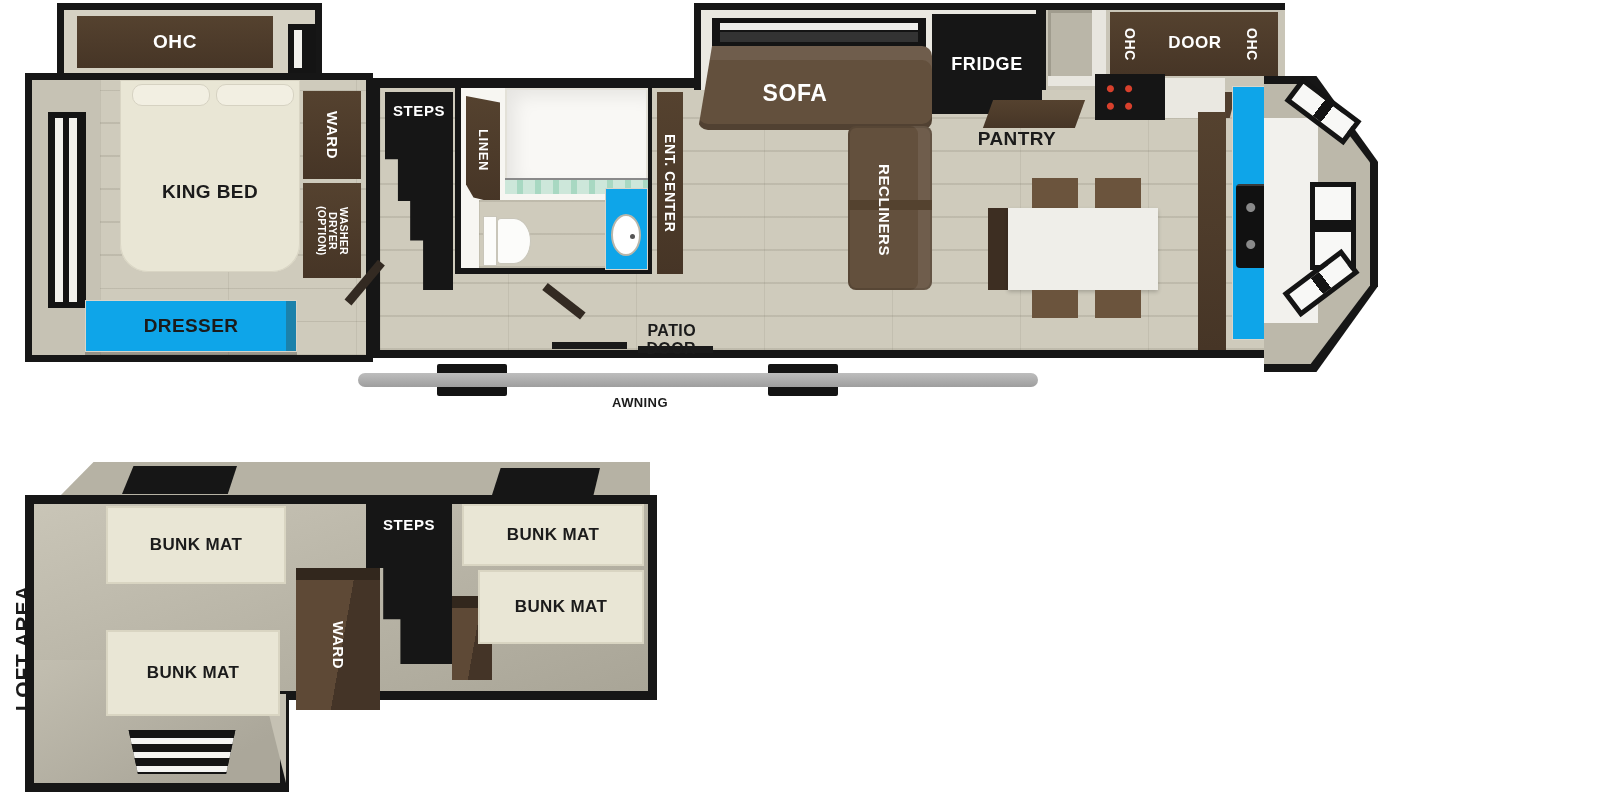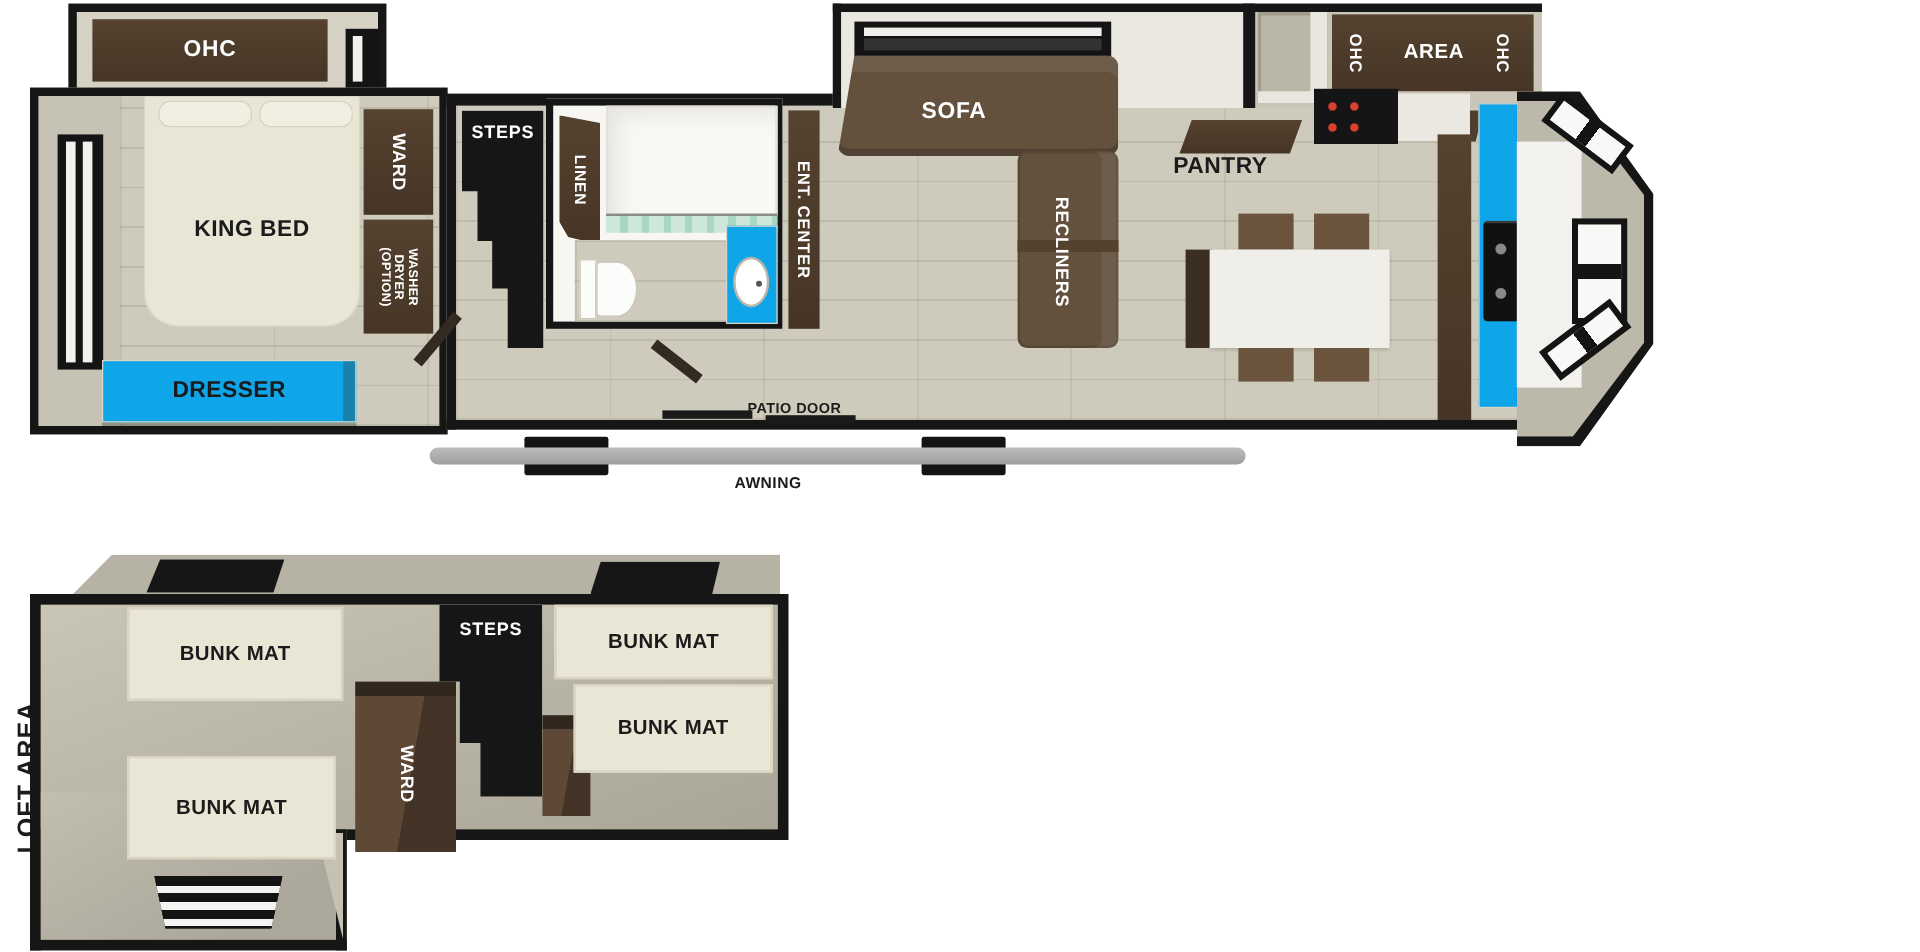--- a/index.html
+++ b/index.html
@@ -81,38 +81,40 @@
     <div class="abs" style="left:17px;top:18px;width:5px;height:5px;background:#555;border-radius:50%;"></div>
   </div>
 
   <div class="abs walnut wlbl vtext" style="left:657px;top:92px;width:26px;height:182px;font-size:14px;">
        <span>ENT. CENTER</span></div>
 
   <div class="abs" style="left:348px;top:298px;width:52px;height:9px;background:#332a22;transform:rotate(-50deg);transform-origin:left center;"></div>
   <div class="abs" style="left:545px;top:282px;width:48px;height:9px;background:#332a22;transform:rotate(38deg);transform-origin:left center;"></div>
 
   <div class="abs" style="left:698px;top:46px;width:234px;height:84px;background:#63503d;border-radius:10px;box-shadow:inset 0 14px 0 rgba(255,255,255,.08), inset 0 -6px 0 rgba(0,0,0,.18);clip-path:polygon(6% 0,100% 0,100% 100%,0 100%);"></div>
-  <div class="abs wlbl" style="left:730px;top:82px;width:130px;height:22px;font-size:19px;">
+  <div class="abs wlbl" style="left:730px;top:82px;width:130px;height:22px;font-size:23px;">
        <span>SOFA</span></div>
   <div class="abs" style="left:848px;top:126px;width:84px;height:164px;background:#63503d;border-radius:8px;box-shadow:inset -14px 0 0 rgba(255,255,255,.08), inset 0 0 0 2px rgba(0,0,0,.12);"></div>
   <div class="abs" style="left:848px;top:200px;width:84px;height:10px;background:#54422f;"></div>
   <div class="abs wlbl vtext" style="left:862px;top:140px;width:44px;height:140px;font-size:15px;">
        <span>RECLINERS</span></div>
 
+  <div class="abs blackbox wlbl" style="left:932px;top:14px;width:110px;height:100px;font-size:18px;">
+       <span>FRIDGE</span></div>
   <div class="abs walnut" style="left:988px;top:100px;width:92px;height:28px;transform:skewX(-20deg);"></div>
   <div class="abs lbl" style="left:962px;top:128px;width:110px;height:22px;font-size:19px;">
        <span>PANTRY</span></div>
 
   <div class="abs" style="left:1048px;top:10px;width:58px;height:76px;background:#bab6a8;box-shadow:inset -14px -10px 0 #e8e6df, inset 3px 3px 0 #a09c8e;"></div>
 
   <div class="abs walnut" style="left:1110px;top:12px;width:168px;height:64px;"></div>
   <div class="abs wlbl vtext" style="left:1118px;top:18px;width:24px;height:52px;font-size:14px;">
        <span>OHC</span></div>
   <div class="abs wlbl" style="left:1148px;top:30px;width:94px;height:26px;font-size:17px;">
-       <span>AREA</span></div>
+       <span>DOOR</span></div>
   <div class="abs wlbl vtext" style="left:1240px;top:18px;width:24px;height:52px;font-size:14px;">
        <span>OHC</span></div>
 
   <div class="abs" style="left:1133px;top:92px;width:100px;height:26px;background:#503e2e;transform:skewX(-14deg);"></div>
   <div class="abs" style="left:1095px;top:74px;width:70px;height:46px;background:#151515;
        background-image:radial-gradient(circle at 22% 32%,#d8402c 0 3px,transparent 4px),radial-gradient(circle at 48% 32%,#d8402c 0 3px,transparent 4px),radial-gradient(circle at 22% 70%,#d8402c 0 3px,transparent 4px),radial-gradient(circle at 48% 70%,#d8402c 0 3px,transparent 4px);"></div>
   <div class="abs" style="left:1165px;top:78px;width:60px;height:40px;background:#eae8e1;"></div>
   <div class="abs walnut" style="left:1198px;top:112px;width:28px;height:238px;"></div>
 
   <div class="abs" style="left:1032px;top:178px;width:46px;height:30px;background:#6b543d;"></div>
@@ -128,21 +130,21 @@
 
   <div class="abs" style="left:1264px;top:76px;width:114px;height:296px;background:#161616;clip-path:polygon(0 0,46% 0,100% 29%,100% 71%,46% 100%,0 100%);"></div>
   <div class="abs" style="left:1264px;top:84px;width:106px;height:280px;background:#bcb8aa;clip-path:polygon(0 0,44% 0,100% 28%,100% 72%,44% 100%,0 100%);"></div>
   <div class="abs" style="left:1264px;top:118px;width:54px;height:205px;background:#f2f1ed;"></div>
   <div class="abs winpaneH" style="left:1286px;top:96px;width:74px;height:30px;transform:rotate(37deg);"></div>
   <div class="abs winpaneV" style="left:1310px;top:182px;width:46px;height:88px;"></div>
   <div class="abs winpaneH" style="left:1284px;top:268px;width:74px;height:30px;transform:rotate(-37deg);"></div>
 
   <div class="abs" style="left:552px;top:342px;width:75px;height:7px;background:#1a1a1a;"></div>
   <div class="abs" style="left:638px;top:346px;width:75px;height:7px;background:#1a1a1a;"></div>
-  <div class="abs lbl" style="left:612px;top:330px;width:100px;height:20px;font-size:12px;">
+  <div class="abs lbl" style="left:596px;top:330px;width:100px;height:20px;font-size:16px;text-align:right;">
        <span>PATIO DOOR</span></div>
   <div class="abs" style="left:437px;top:364px;width:70px;height:32px;background:#141414;border-radius:2px;"></div>
   <div class="abs" style="left:768px;top:364px;width:70px;height:32px;background:#141414;border-radius:2px;"></div>
   <div class="abs" style="left:358px;top:373px;width:680px;height:14px;background:linear-gradient(#bdbdbd,#9e9e9e);border-radius:7px;"></div>
   <div class="abs lbl" style="left:575px;top:392px;width:130px;height:20px;font-size:13px;">
        <span>AWNING</span></div>
 
   <div class="abs lbl" style="left:-62px;top:634px;width:170px;height:28px;font-size:21px;transform:rotate(-90deg);letter-spacing:.8px;">
        <span>LOFT AREA</span></div>
 

